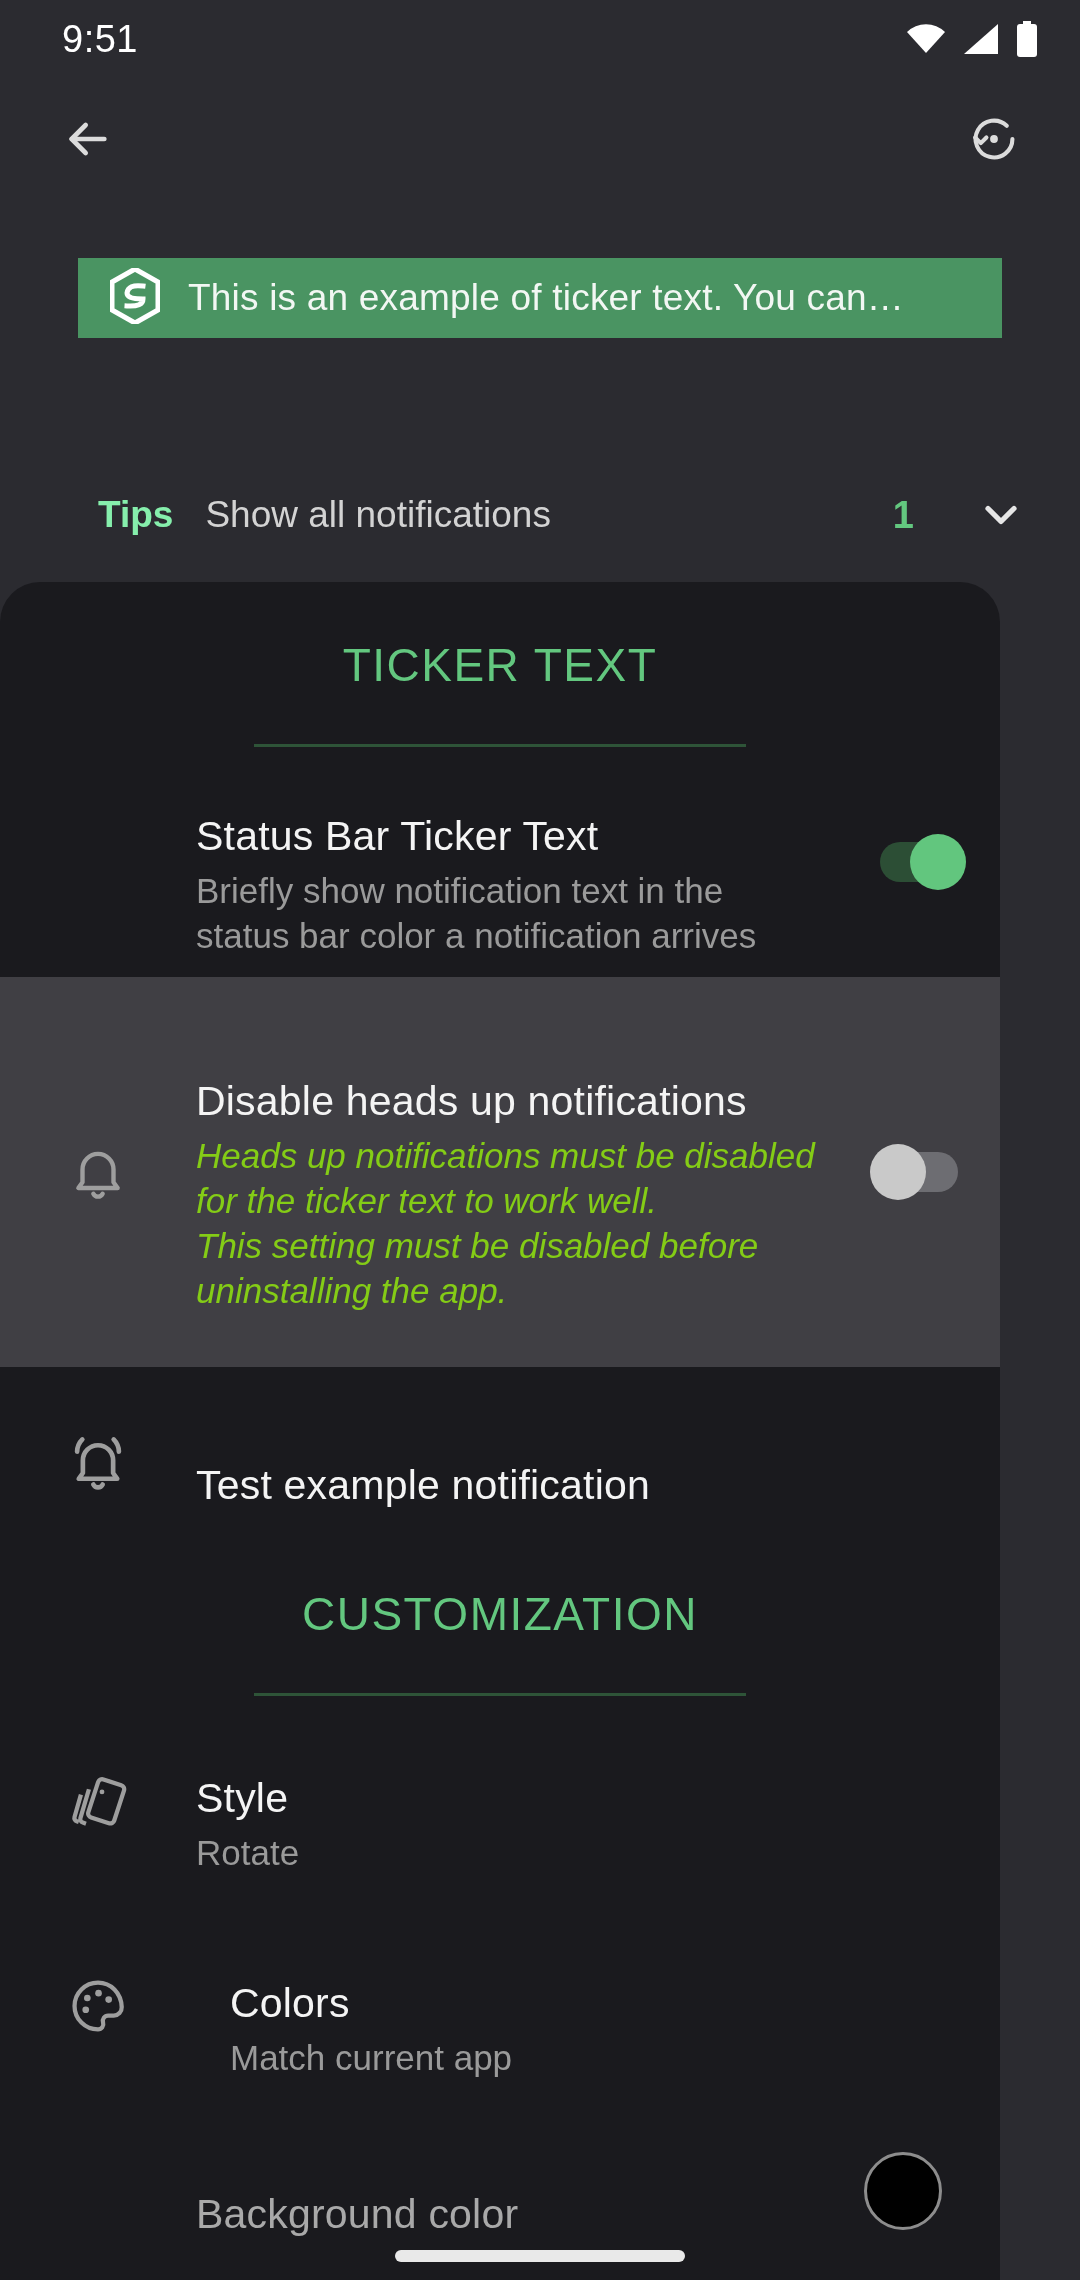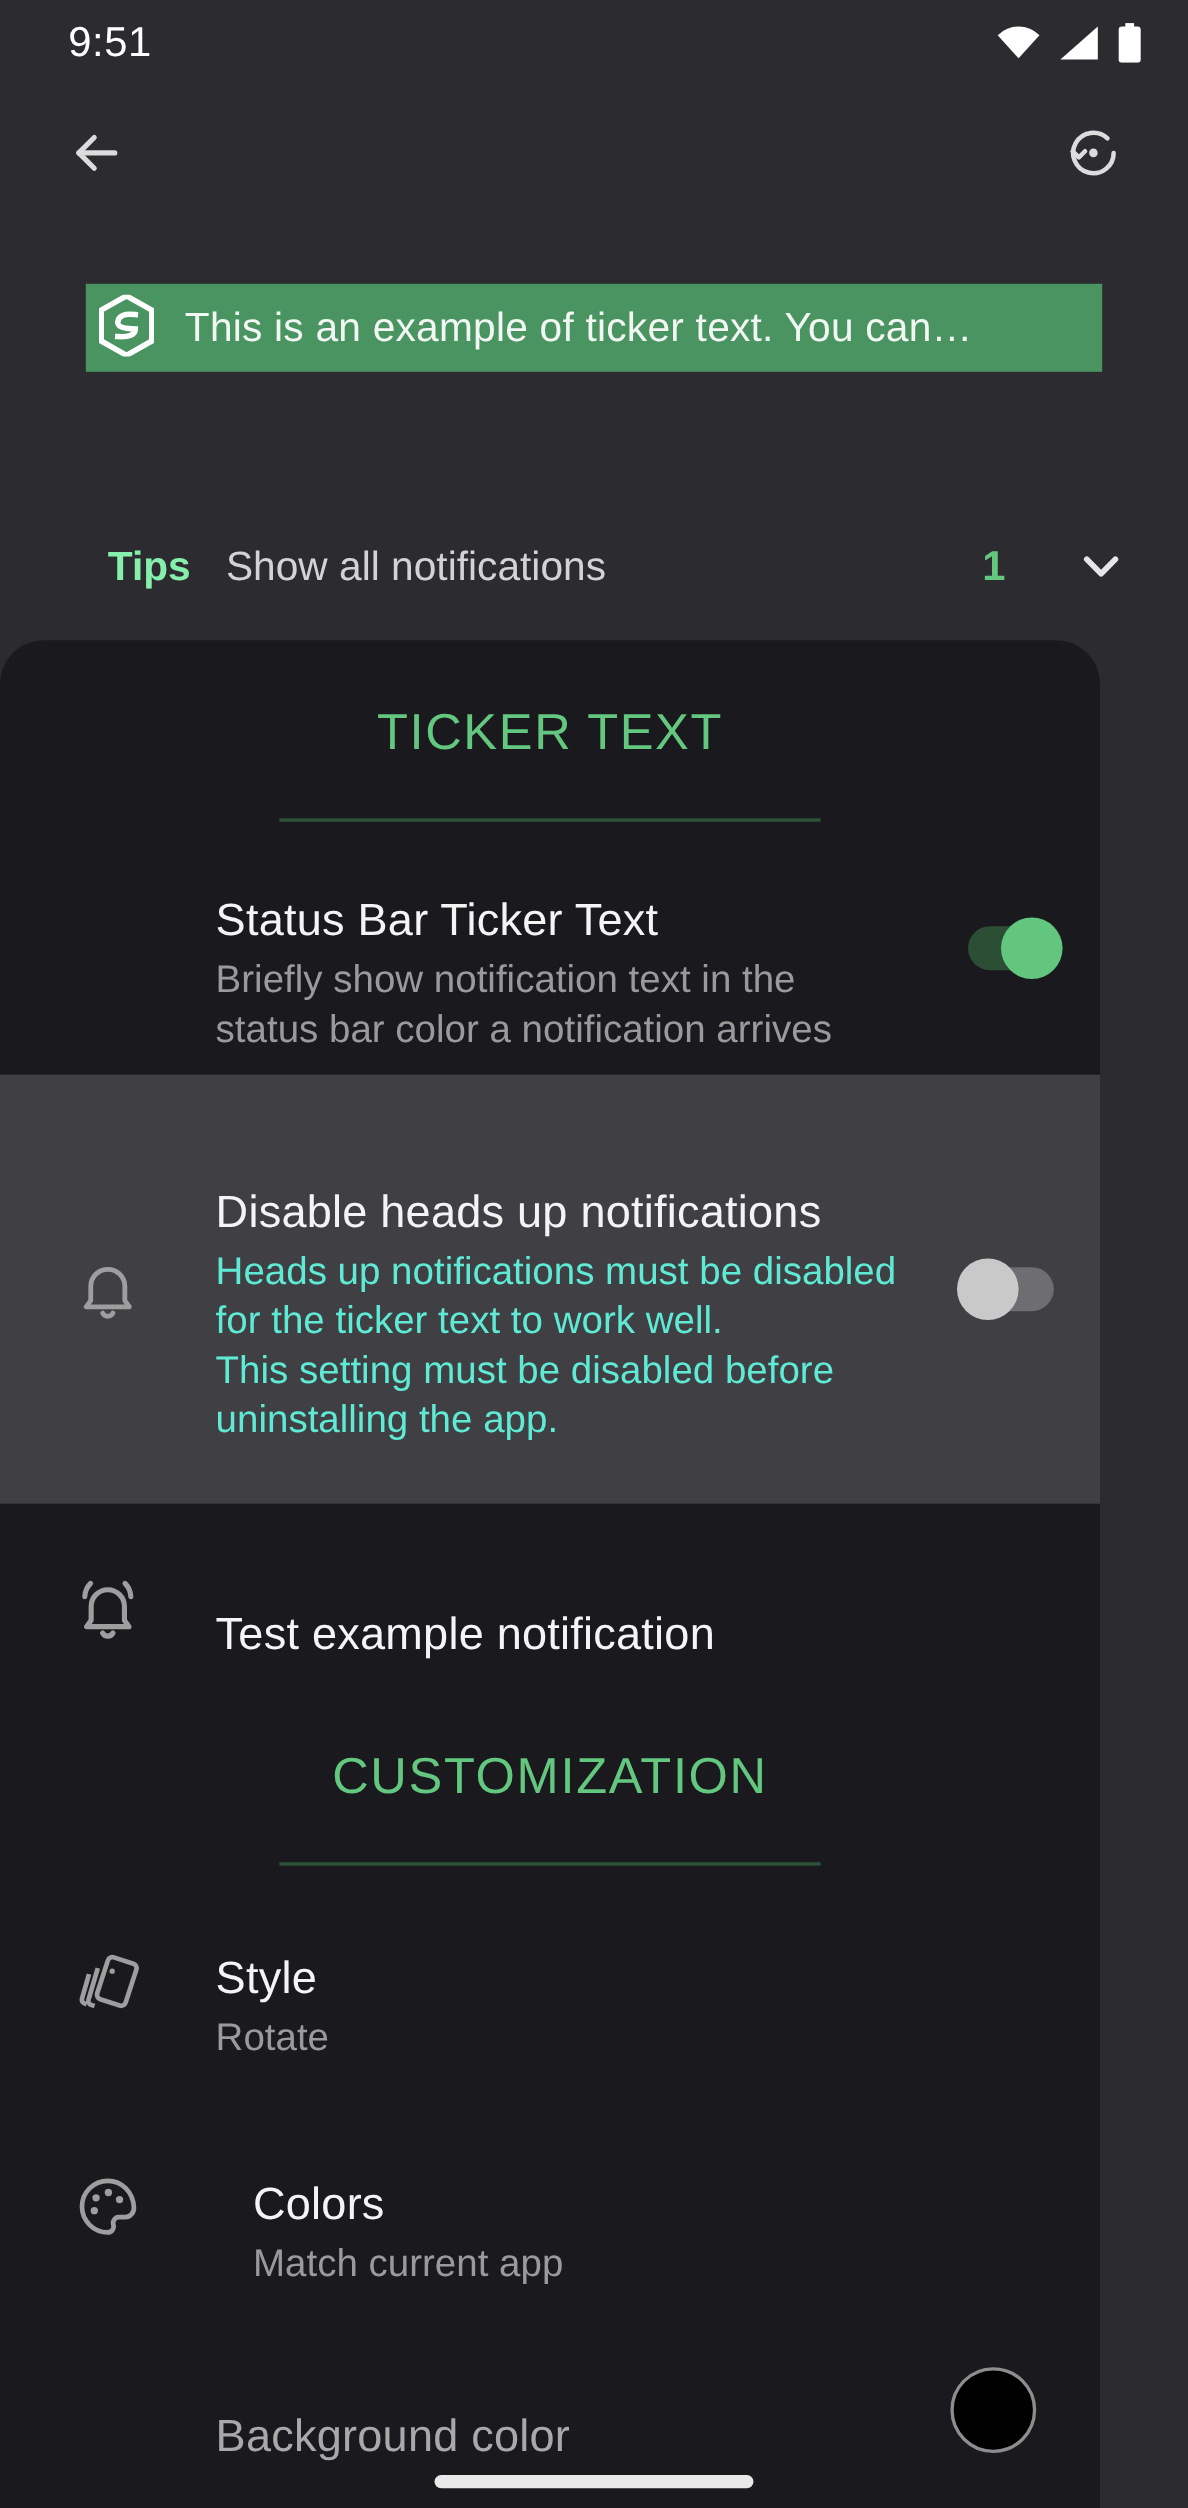--- a/index.html
+++ b/index.html
@@ -40,21 +40,21 @@
     display:flex; align-items:center; justify-content:center;
     border-radius:50%; cursor:pointer;
   }
 
   
   .banner {
     position:absolute; left:78px; top:258px;
     width:924px; height:80px;
     background:#4a9462;
     display:flex; align-items:center;
-    padding-left:12px; gap:28px;
+    padding-left:32px; gap:28px;
   }
   .banner-text {
     color:#f2f7f3; font-size:37px; letter-spacing:.2px;
     white-space:nowrap; overflow:hidden;
   }
 
   
   .tips-row {
     position:absolute; left:0; top:460px; width:1080px; height:110px;
     display:flex; align-items:center; padding:0 50px 0 98px;
@@ -95,21 +95,21 @@
     width:196px; min-width:196px;
     display:flex; align-items:center; justify-content:center;
   }
   .row-body { flex:1; padding-right:18px;margin-top:48px; }
   .row-title {
     color:#f4f4f4; font-size:41px; line-height:1.15; letter-spacing:.2px;
   }
   .row-sub {
     color:#9a9a9a; font-size:35px; line-height:1.28; margin-top:9px;
   }
-  .row-sub.dim { color:#5eead4; }
+  .row-sub.dim { color:#84cc16;font-style:italic; }
 
   .row-highlight { background:#403f44; }
 
   
   .toggle { width:96px; min-width:96px; height:56px; position:relative; }
   .toggle .track {
     position:absolute; top:8px; left:10px;
     width:78px; height:40px; border-radius:22px;
   }
   .toggle .thumb {

